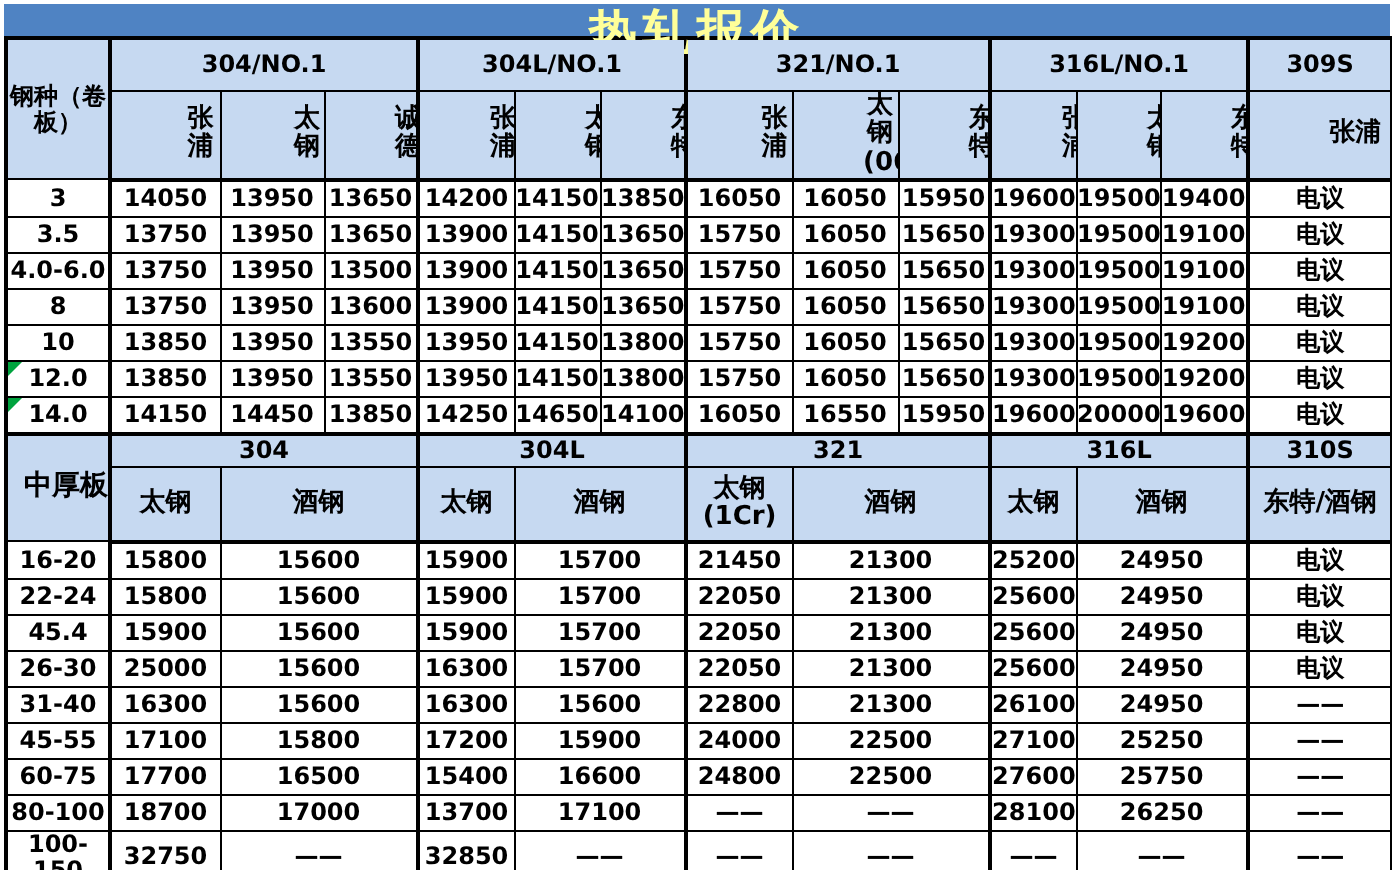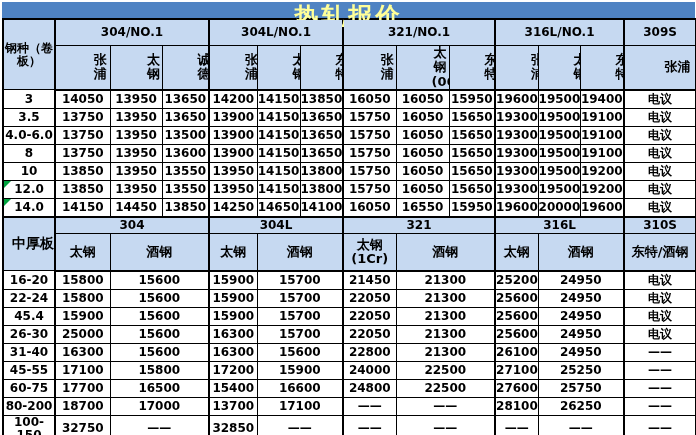--- a/index.html
+++ b/index.html
@@ -299,21 +299,21 @@
           <td colspan="2">16500</td>
           <td class="gl">15400</td>
           <td colspan="2">16600</td>
           <td class="gl">24800</td>
           <td colspan="2">22500</td>
           <td class="gl">27600</td>
           <td colspan="2">25750</td>
           <td class="gl">——</td>
         </tr>
         <tr class="plate-row">
-          <td class="lbl">80-200</td>
+          <td class="lbl">80-100</td>
           <td class="gl">18700</td>
           <td colspan="2">17000</td>
           <td class="gl">13700</td>
           <td colspan="2">17100</td>
           <td class="gl">——</td>
           <td colspan="2">——</td>
           <td class="gl">28100</td>
           <td colspan="2">26250</td>
           <td class="gl">——</td>
         </tr>

